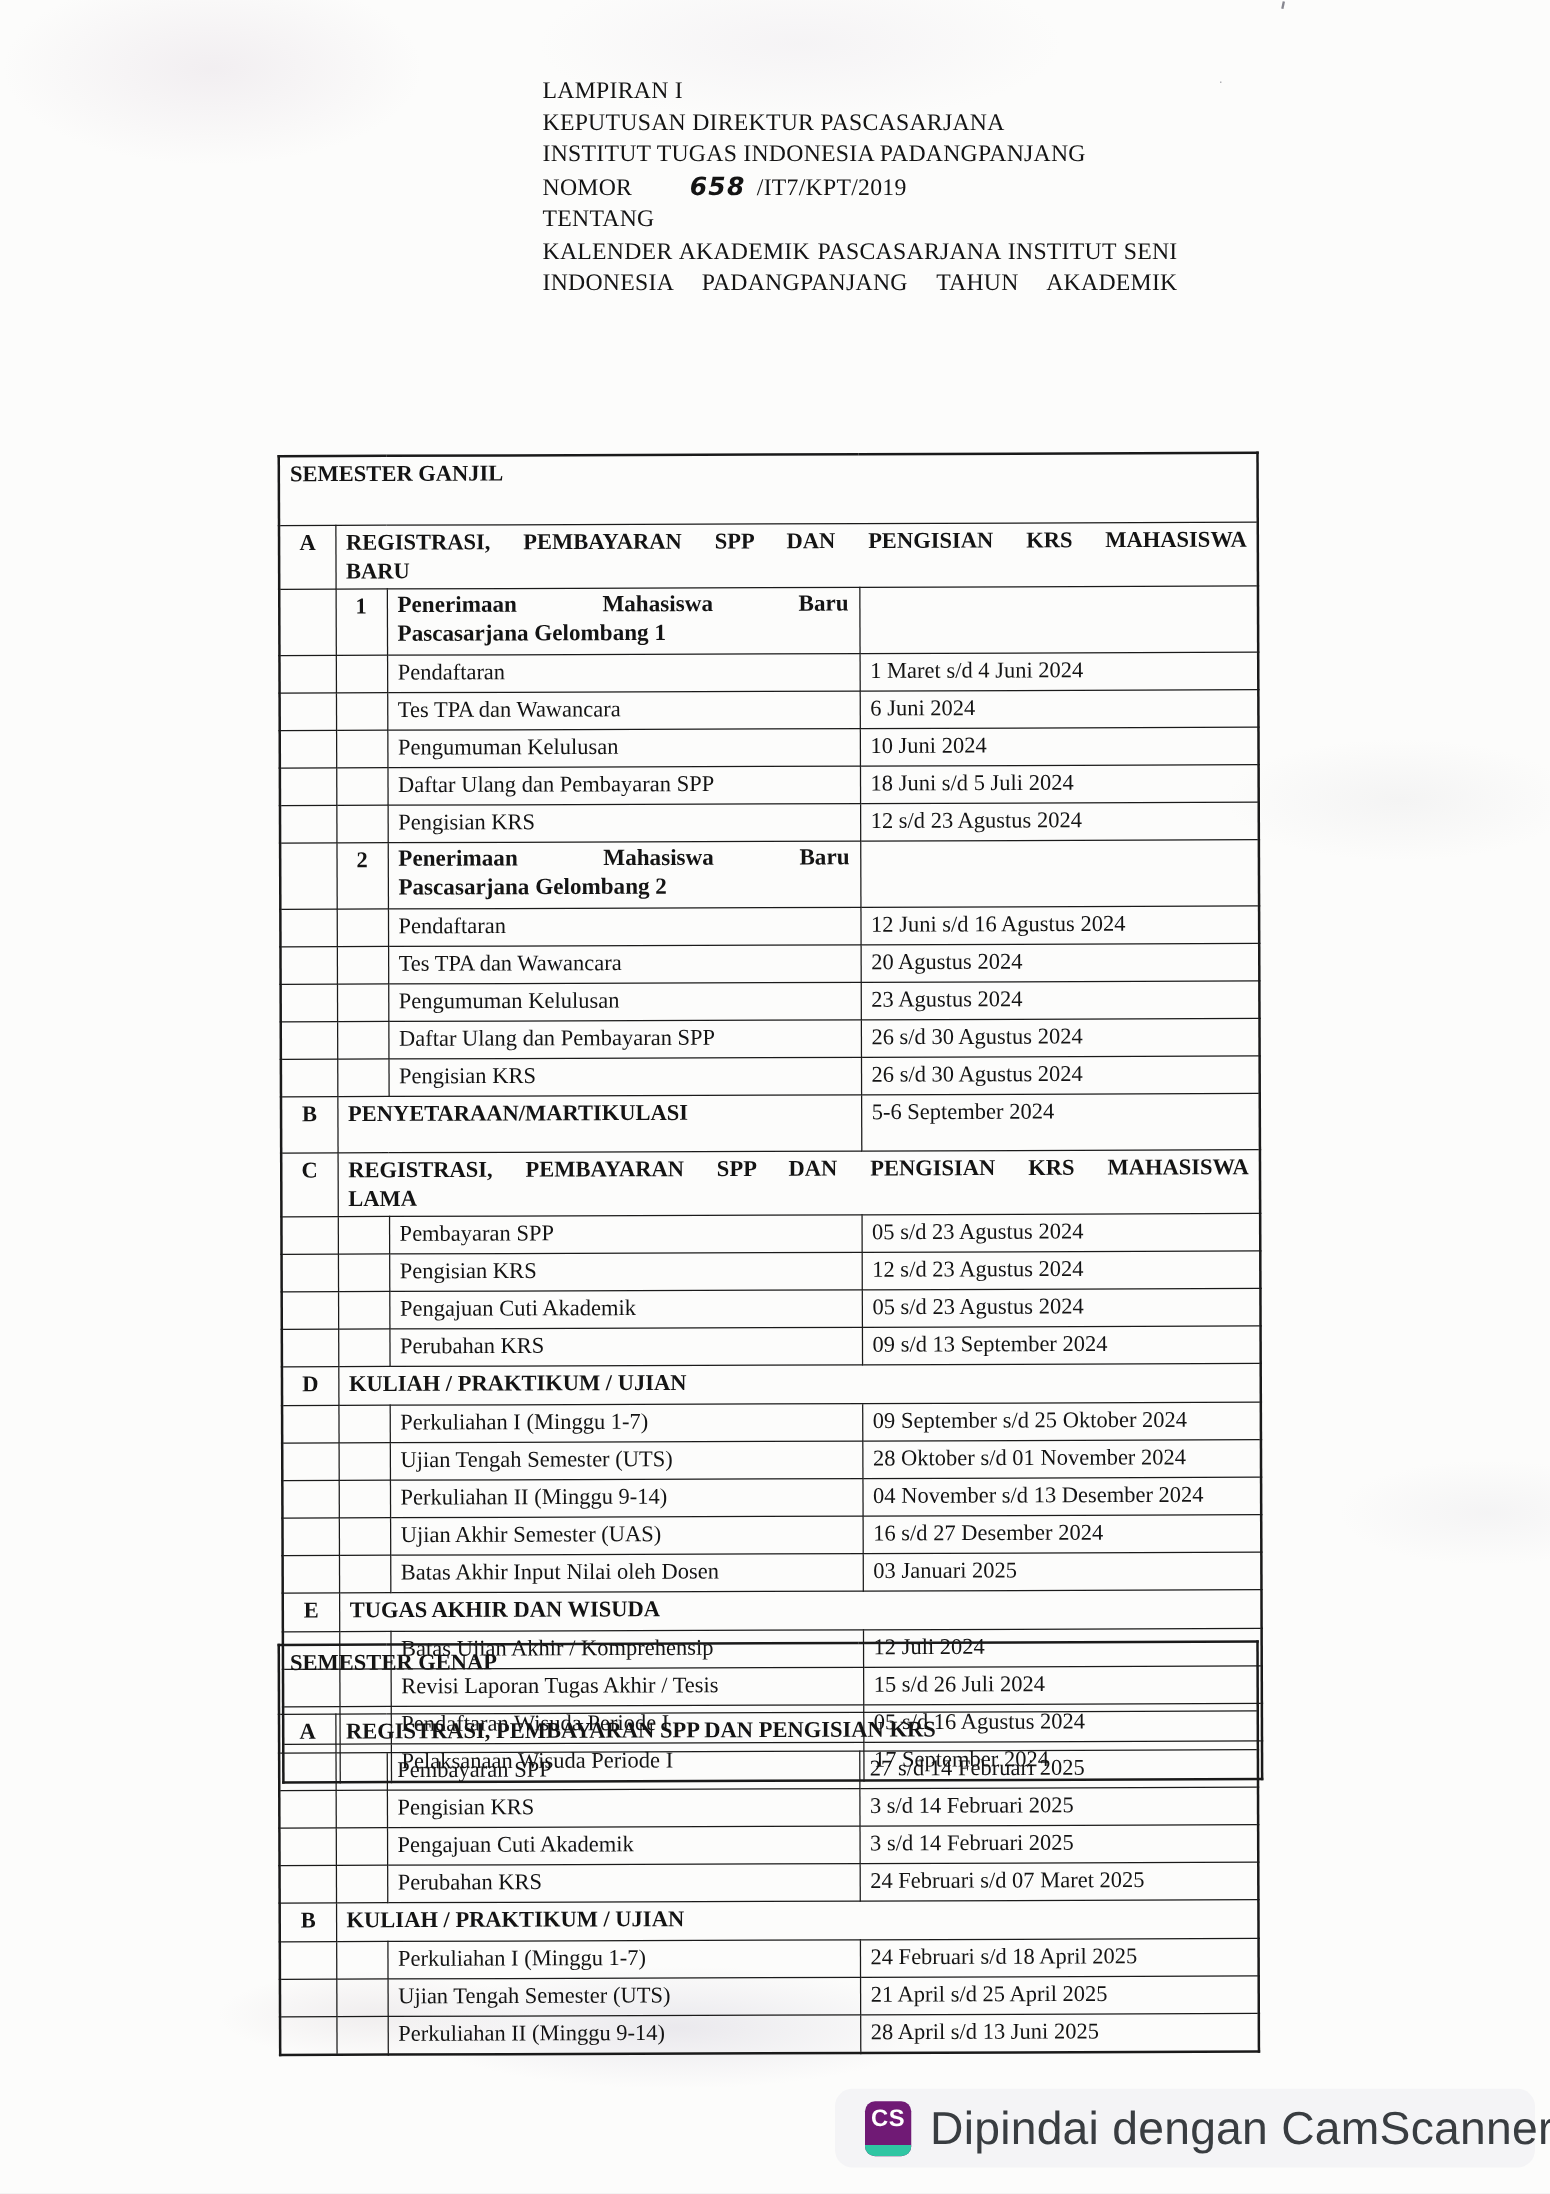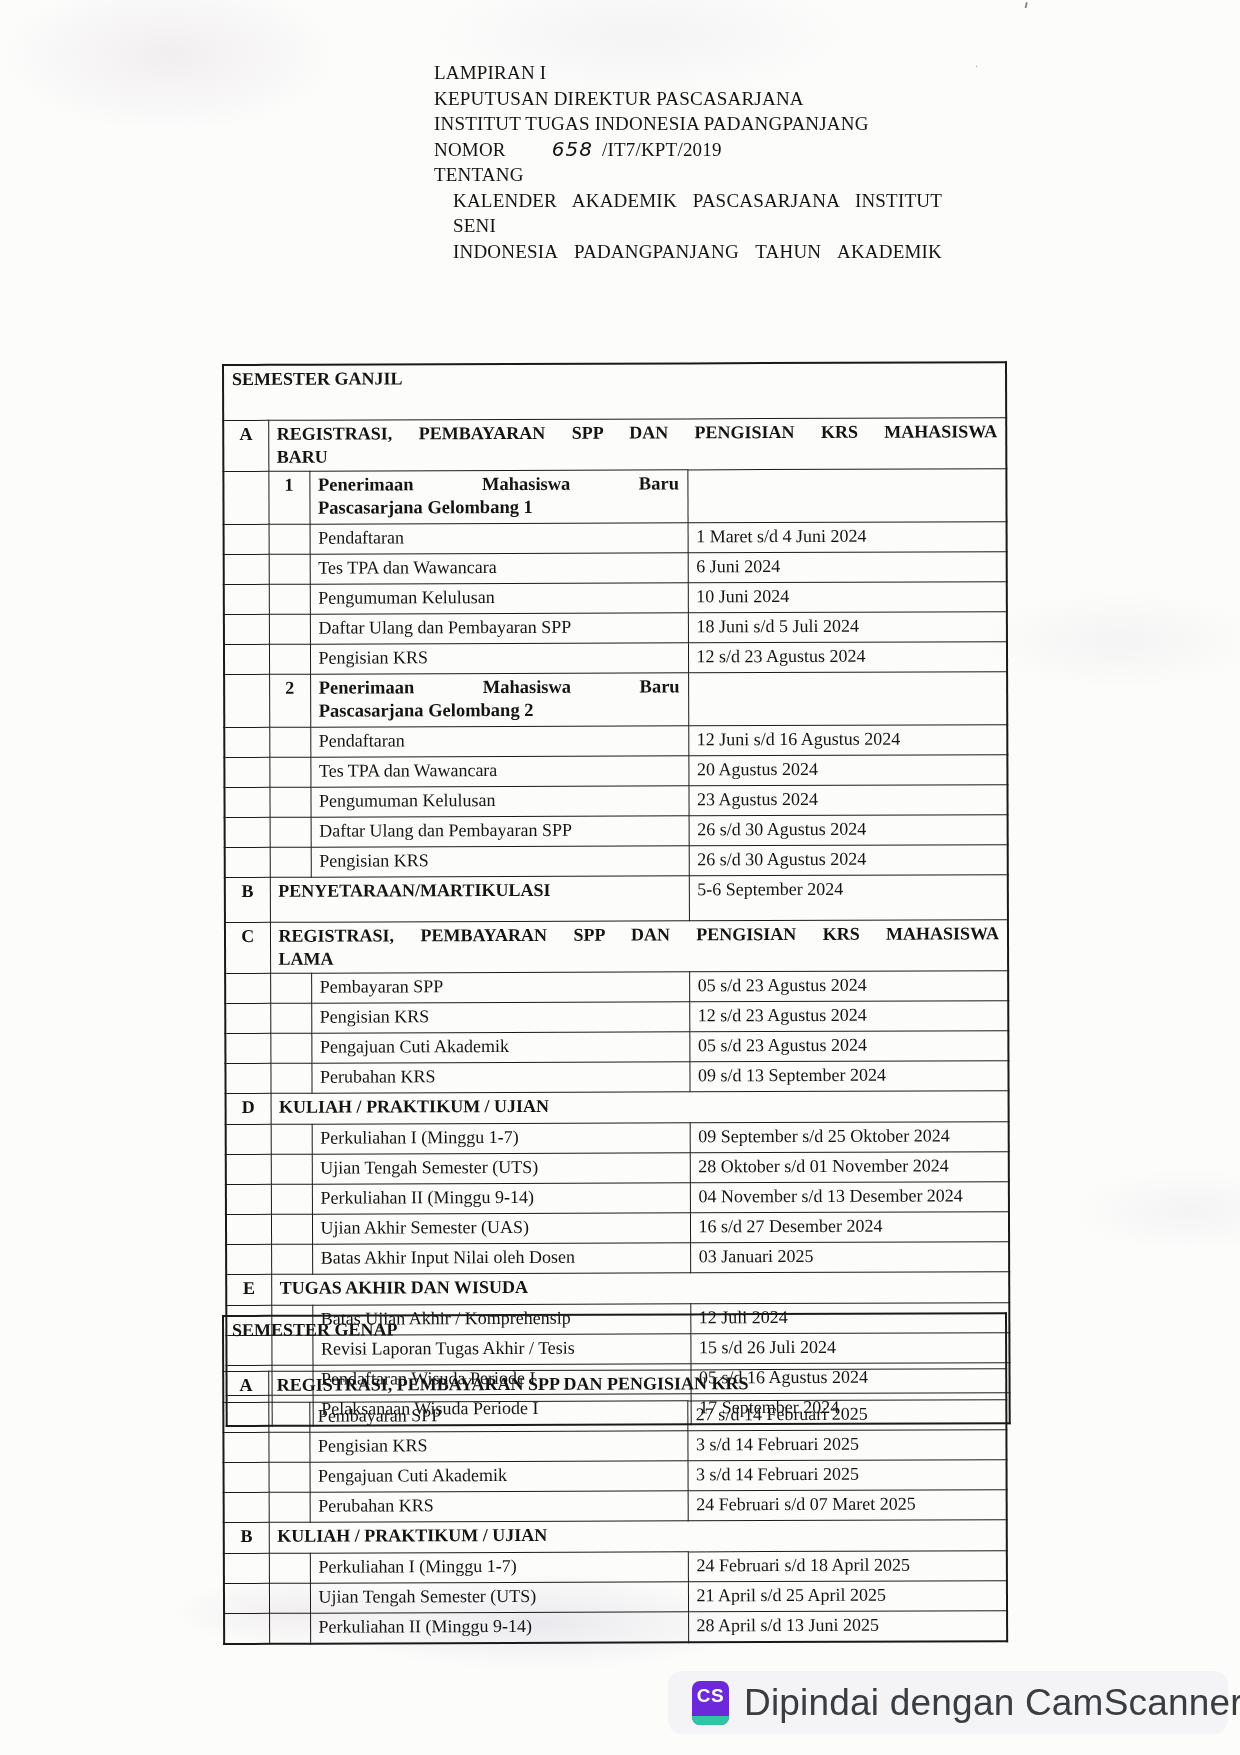--- a/index.html
+++ b/index.html
@@ -17,22 +17,22 @@
       radial-gradient(200px 70px at 1120px 640px, rgba(195,195,200,0.14), transparent 70%),
       radial-gradient(170px 60px at 1190px 1210px, rgba(200,198,208,0.15), transparent 70%),
       radial-gradient(300px 70px at 540px 1622px, rgba(180,175,195,0.25), transparent 70%),
       radial-gradient(180px 50px at 300px 1612px, rgba(185,170,180,0.18), transparent 70%);
   }
   .speck{position:absolute;color:rgba(70,70,85,0.65);font-size:22px;font-family:"DejaVu Sans",sans-serif;}
   .speck.s2{font-size:10px;color:rgba(90,90,100,0.5);}
 
   
   .letterhead{position:absolute;left:434px;top:60px;width:508px;font-size:19px;line-height:25.5px;letter-spacing:0.2px;}
-  .letterhead .jline{text-align:justify;text-align-last:justify;margin-left:19px;}
-  .hand{font-family:"DejaVu Sans",sans-serif;font-style:italic;font-weight:400;font-size:20px;letter-spacing:1px;}
+  .letterhead .jline{text-align:justify;text-align-last:justify;}
+  .hand{font-family:"DejaVu Sans",sans-serif;font-style:italic;font-weight:700;font-size:20px;letter-spacing:1px;}
   .nomor-num{margin-left:46px;margin-right:9px;}
   .tgl-num{margin-left:9px;margin-right:9px;}
 
   
   table.cal{
     position:absolute;left:222px;width:783px;border-collapse:collapse;
     table-layout:fixed;background:transparent;transform:rotate(-0.2deg);transform-origin:left top;
   }
   #t1{top:364px;} #t2{top:1315px;}
   table.cal, table.cal td{border:1.6px solid #1a1a1a;}
@@ -49,21 +49,21 @@
   .act-cell{padding-left:10px;}
   .r-item td{height:25px;}
   .jline{text-align:justify;text-align-last:justify;}
 
   
   .scan-pill{
     position:absolute;left:668px;top:1671px;width:560px;height:63px;
     background:#f4f4f6;border-radius:14px;display:flex;align-items:center;
     padding:0 0 0 24px;box-sizing:border-box;font-family:"Liberation Sans",sans-serif;
   }
-  .cs-logo{position:relative;width:37px;height:44px;background:#6d28d9;border-radius:8px;overflow:hidden;flex:0 0 auto;}
+  .cs-logo{position:relative;width:37px;height:44px;background:#701a75;border-radius:8px;overflow:hidden;flex:0 0 auto;}
   .cs-logo .cs-letters{
     position:absolute;top:4px;left:0;right:0;text-align:center;
     color:#ffffff;font-weight:700;font-size:19px;letter-spacing:0.5px;
   }
   .cs-logo .cs-accent{position:absolute;left:0;right:0;bottom:0;height:9px;background:#2fc6a3;}
   .scan-text{margin-left:15px;font-size:37px;color:#393d41;letter-spacing:0.2px;white-space:nowrap;}
 </style>
 </head>
 <body>
 

